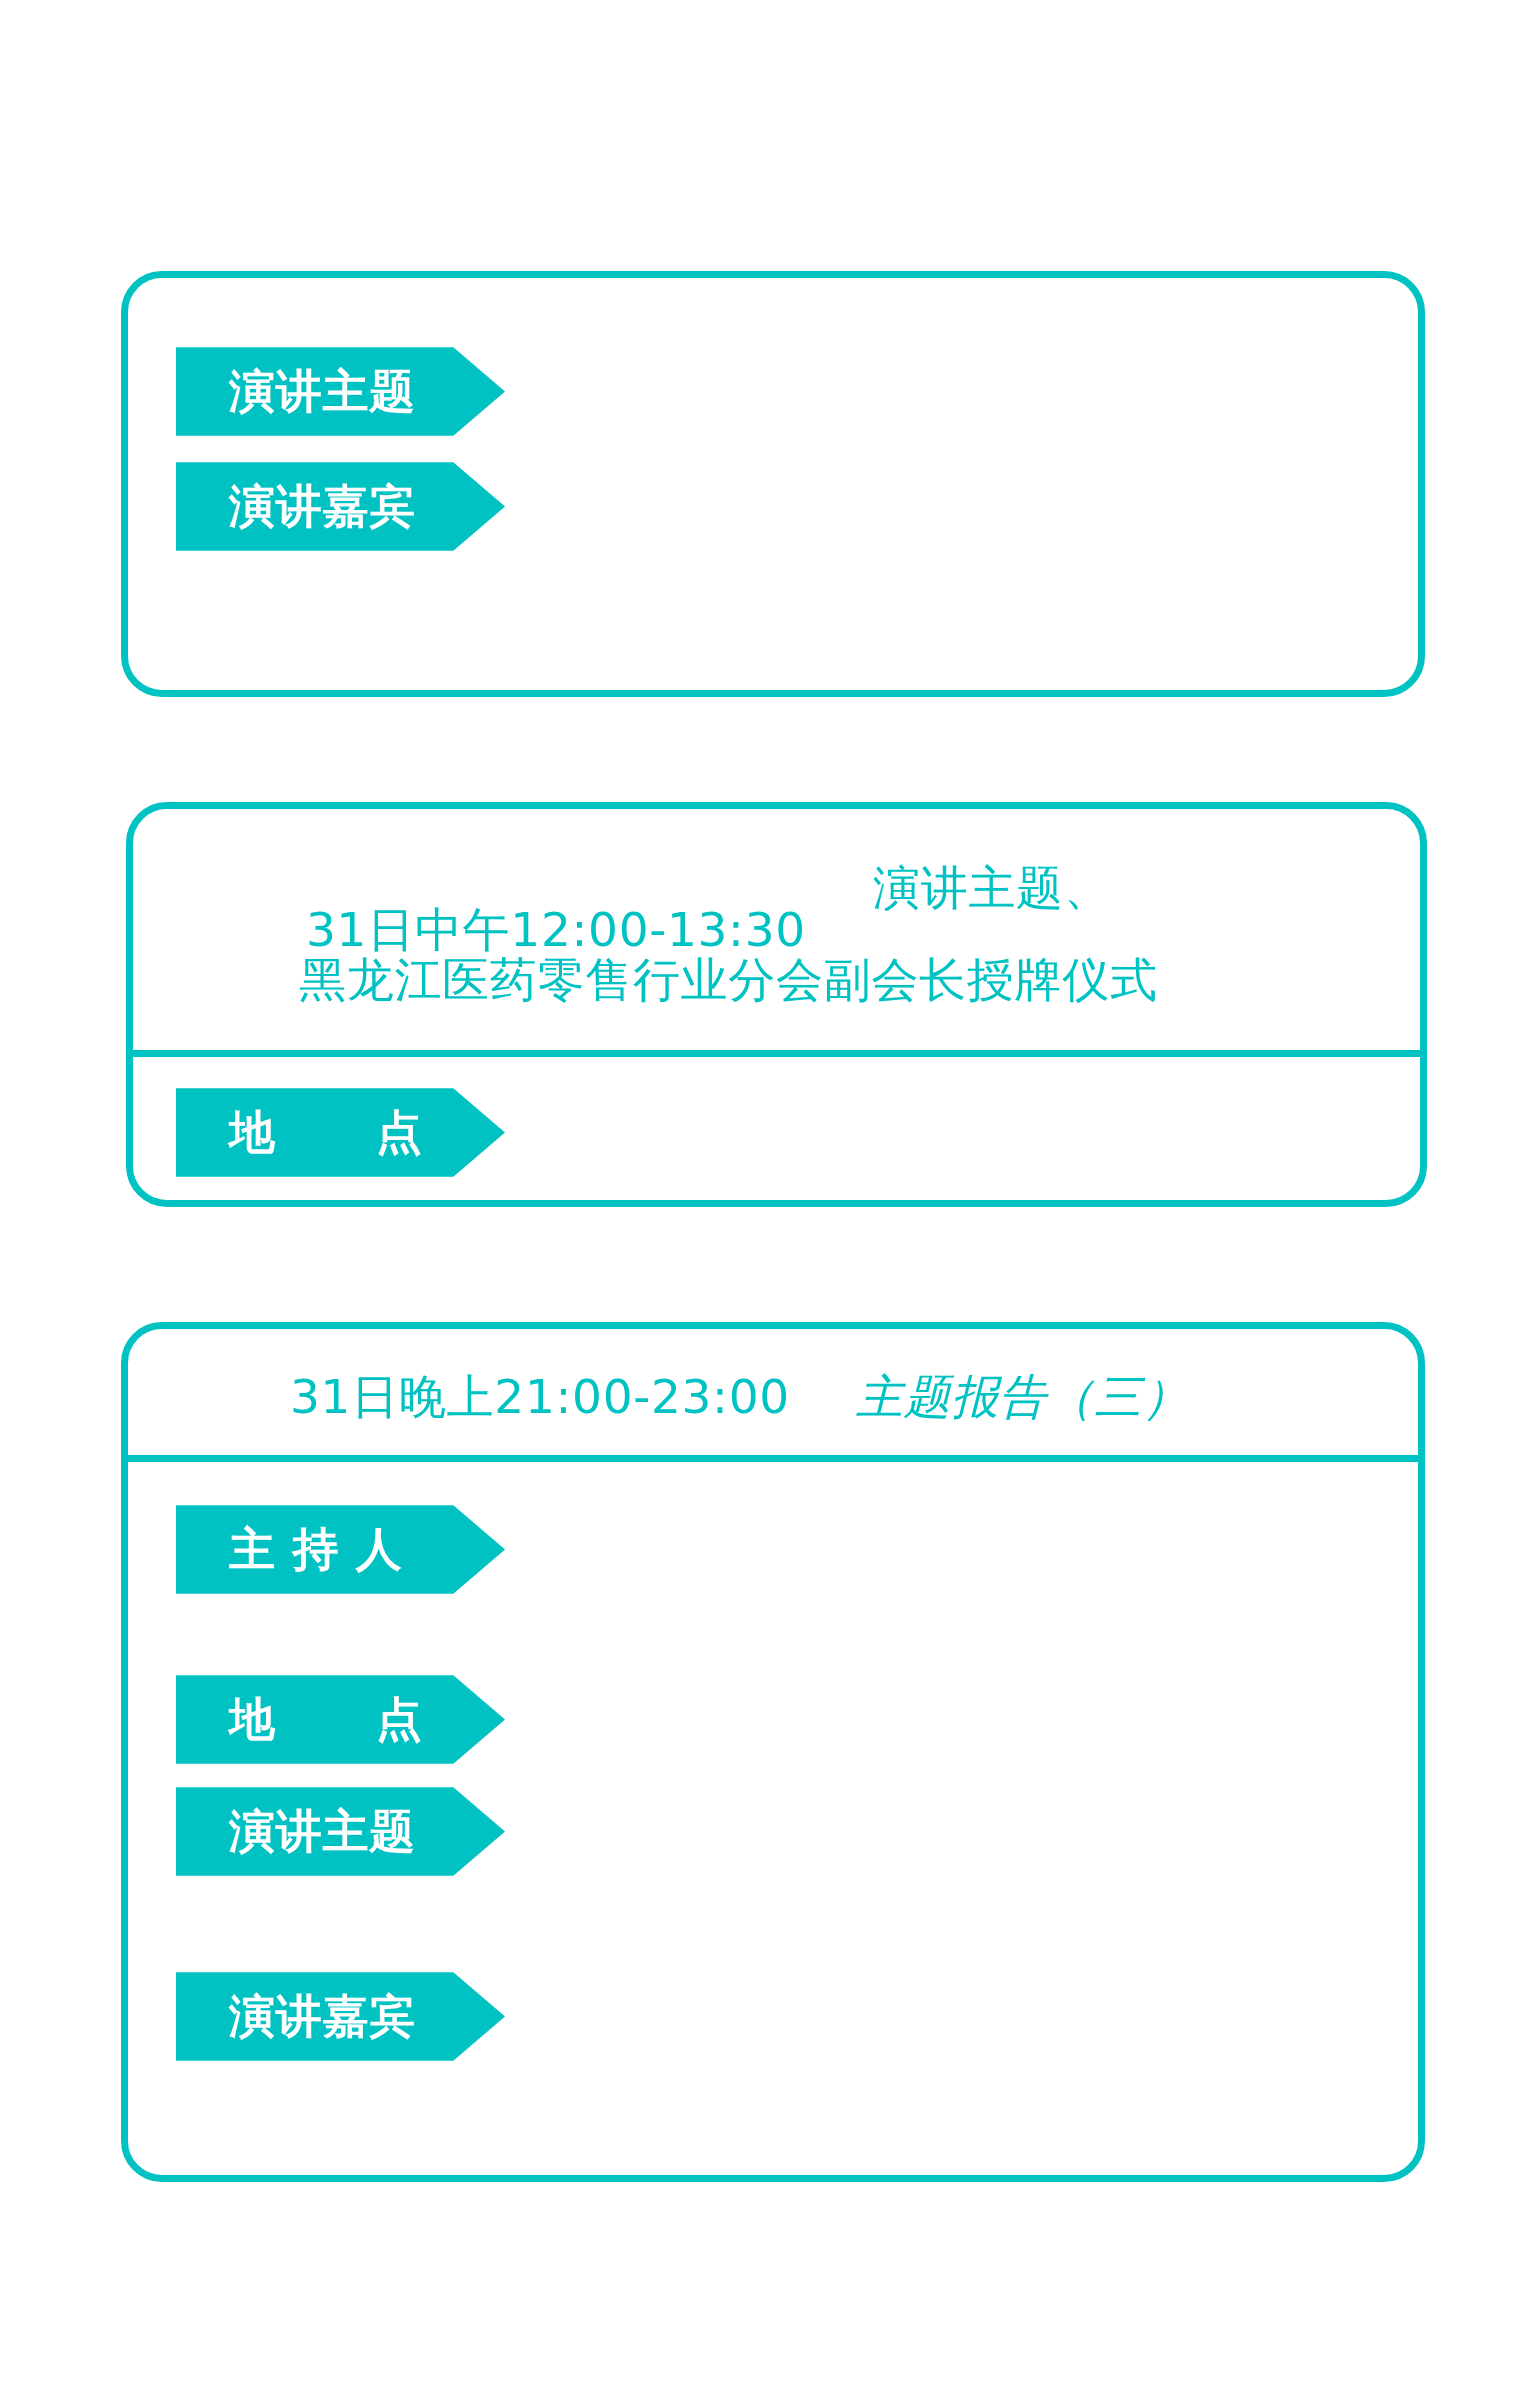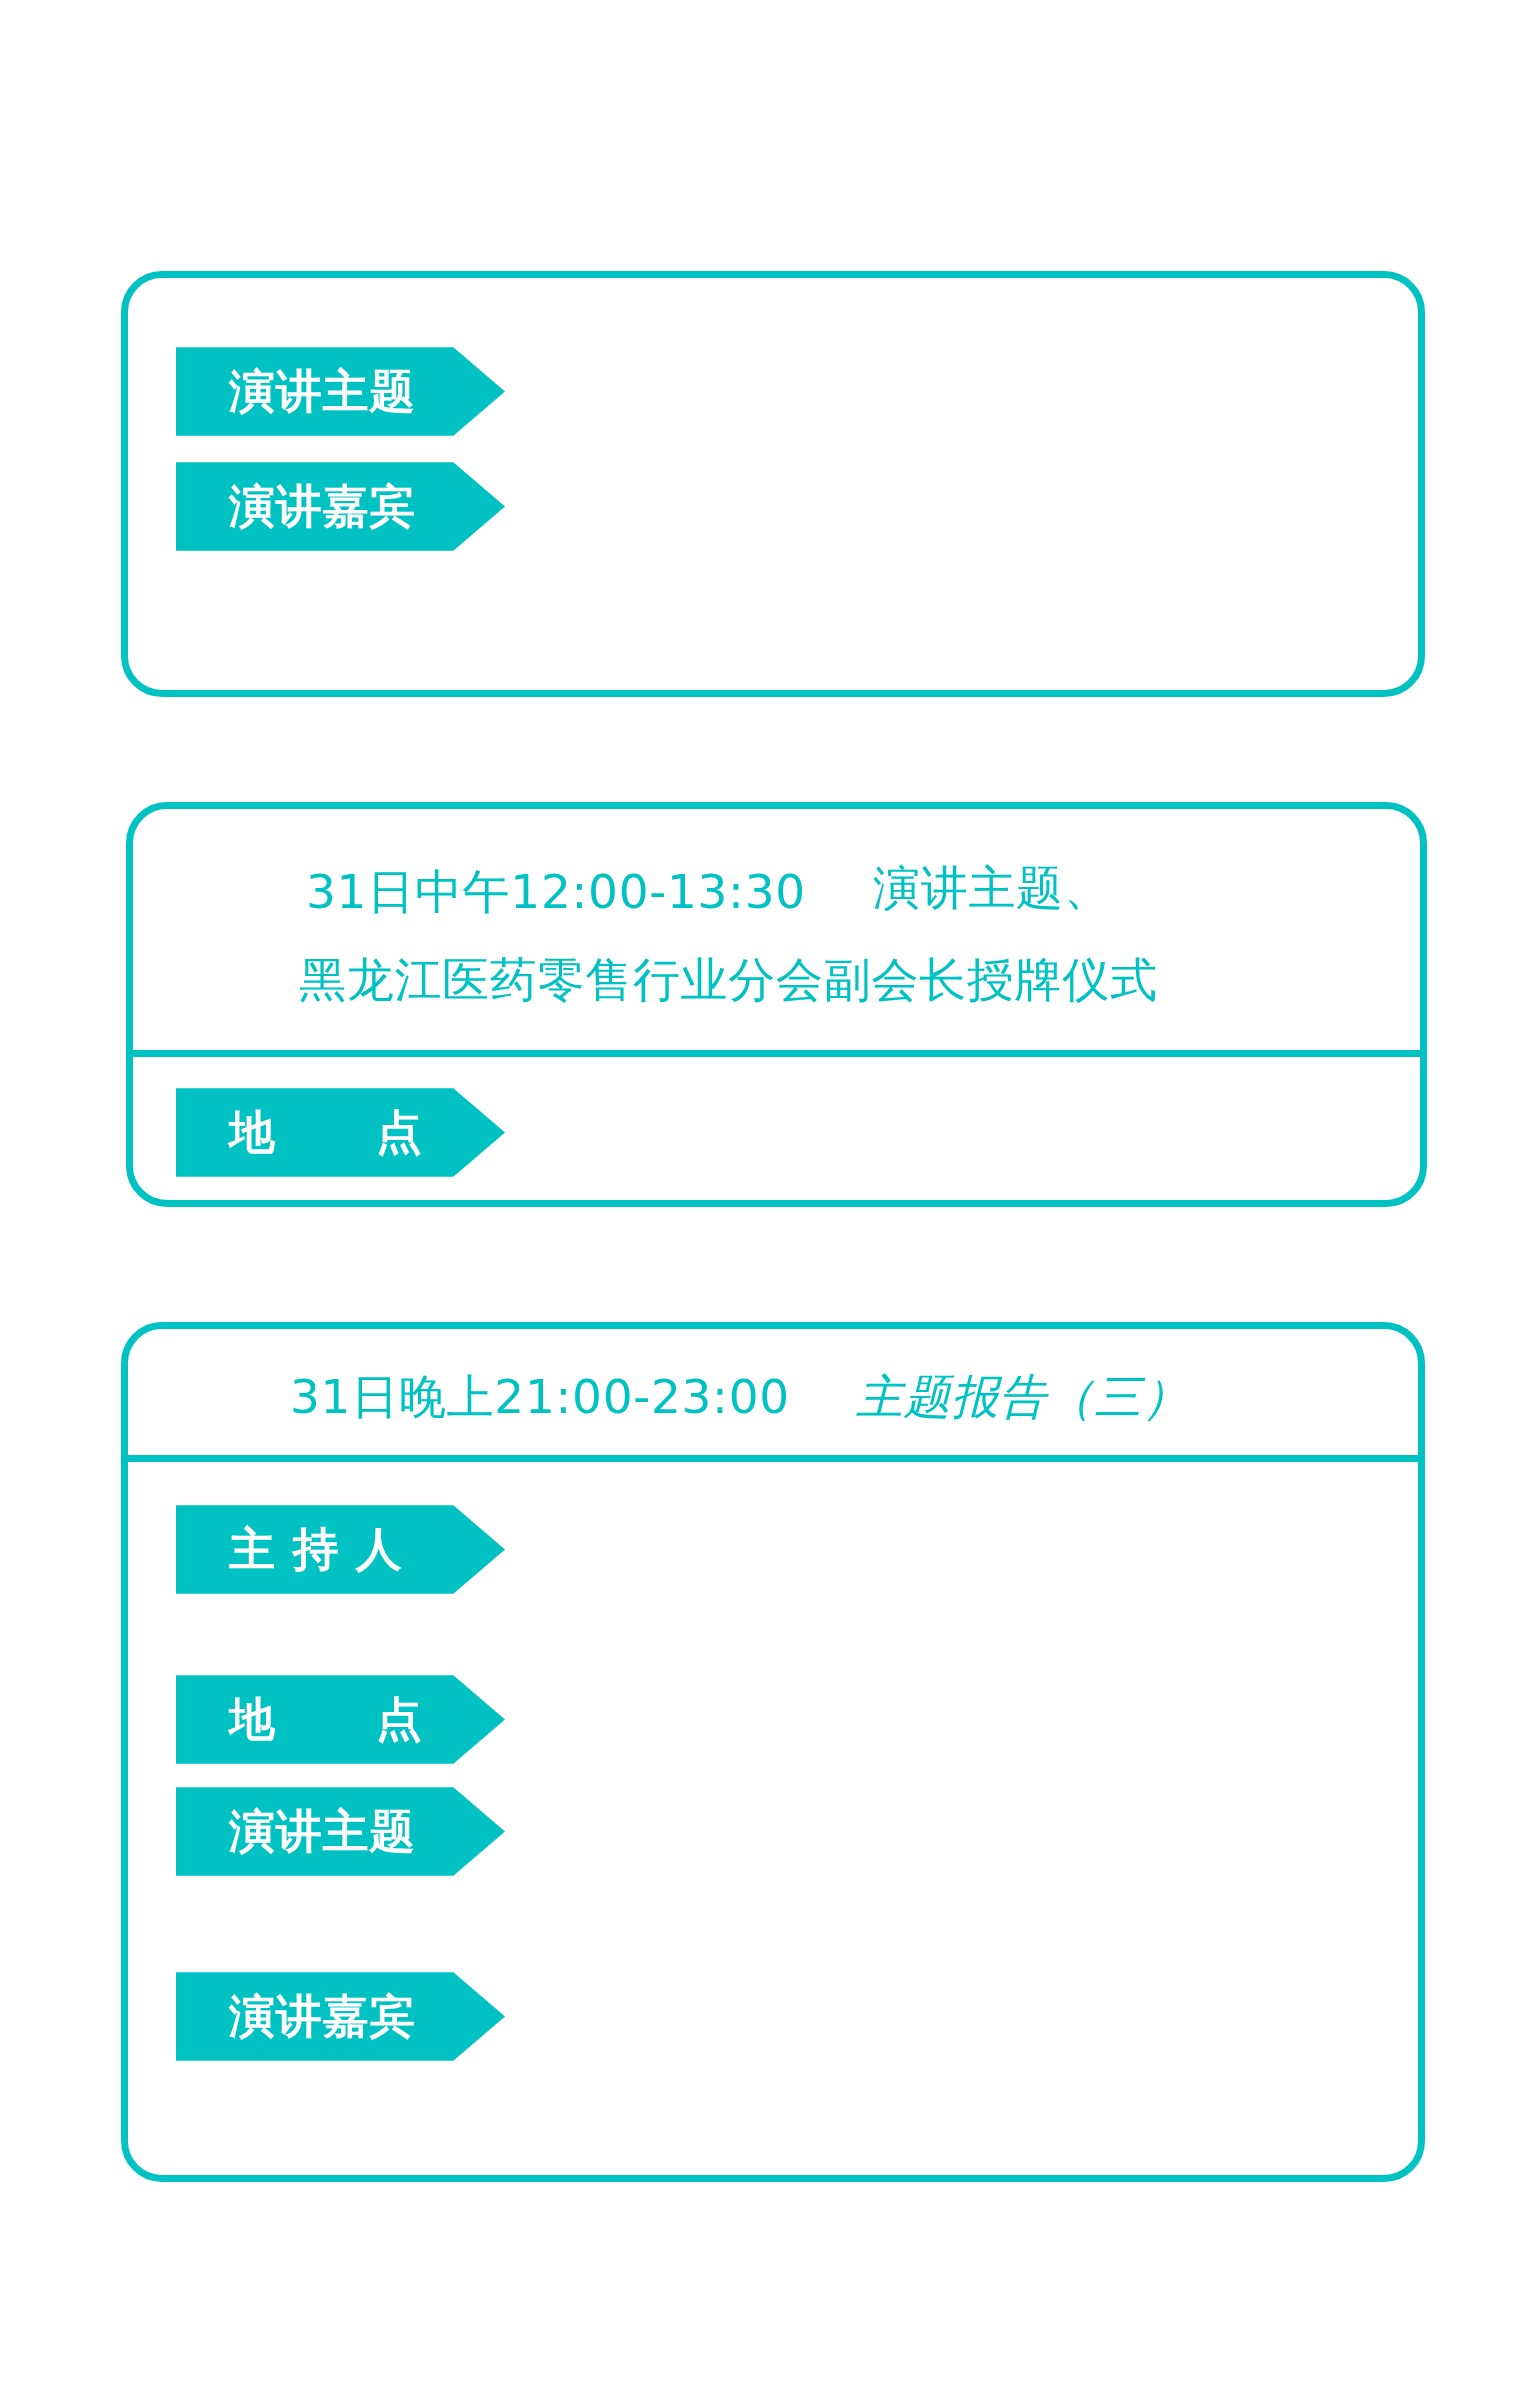--- a/index.html
+++ b/index.html
@@ -27,21 +27,21 @@
 <div class="tag" style="top:462px;">
   <svg width="329" height="89" viewBox="0 0 446 120">
       <polygon points="0,0 376,0 446,60 376,120 0,120" fill="#00C2C2"></polygon>
     </svg>
   <span class="tag-text">演讲嘉宾</span>
 </div>
 
 <div class="box" style="left:126px; top:802px; width:1301px; height:405px;"></div>
 <div class="divider" style="left:131px; top:1050px; width:1291px;"></div>
 
-<div class="title" style="left:306px; top:862px;">31日中午12:00-13:30</div>
+<div class="title" style="left:306px; top:900px;">31日中午12:00-13:30</div>
 <div class="title" style="left:873px; top:858px;">演讲主题、</div>
 <div class="title" style="left:299px; top:950px;">黑龙江医药零售行业分会副会长授牌仪式</div>
 
 <div class="tag" style="top:1088px;">
   <svg width="329" height="89" viewBox="0 0 446 120">
       <polygon points="0,0 376,0 446,60 376,120 0,120" fill="#00C2C2"></polygon>
     </svg>
   <span class="tag-text">地      点</span>
 </div>
 

